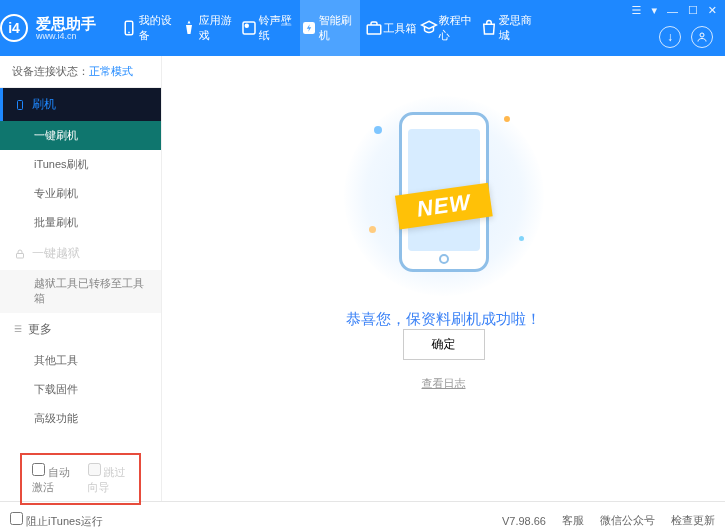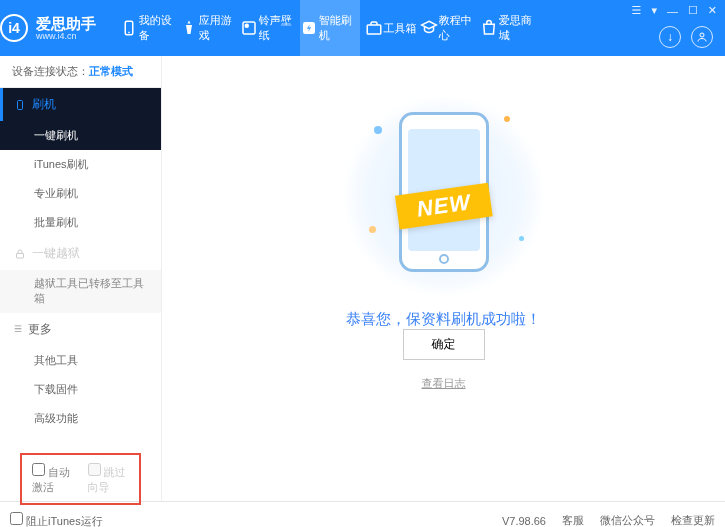--- a/index.html
+++ b/index.html
@@ -12,27 +12,27 @@
 .nav{display:flex;height:100%;flex:1}
 .nav-item{width:60px;display:flex;align-items:center;justify-content:center;cursor:pointer;font-size:11px;gap:0}
 .nav-item.active{background:#4da3ff}
 .nav-icon{width:20px;height:20px;display:flex;align-items:center;justify-content:center}
 .window-controls{position:absolute;top:4px;right:8px;display:flex;gap:10px;font-size:11px;align-items:center}
 .window-controls span{cursor:pointer;opacity:.9}
 .header-right-icons{position:absolute;right:12px;bottom:8px;display:flex;gap:10px}
 .circle-btn{width:22px;height:22px;border:1.5px solid rgba(255,255,255,.8);border-radius:50%;display:flex;align-items:center;justify-content:center;cursor:pointer;font-size:12px}
 .body{display:flex;height:calc(100% - 56px - 26px)}
 .status-bar{padding:8px 12px;font-size:11px;color:#666;border-bottom:1px solid #eee;width:100%}
-.status-bar .mode{color:#1e88ff;font-weight:bold}
+.status-bar .mode{color:#1e88ff;font-weight:normal}
 .side-section{font-size:12px}
 .side-header{padding:8px 14px;color:#666;cursor:pointer;display:flex;align-items:center;gap:6px}
 .side-header.active-tab{color:#1e88ff;border-left:3px solid #1e88ff;background:#0f172a;padding-left:11px}
 .toggle-icon{font-size:9px;color:#999}
 .side-item{padding:7px 14px 7px 34px;color:#666;cursor:pointer;font-size:11px}
-.side-item.active{background:#0f172a;color:#fff}
+.side-item.active{background:#0f766e;color:#fff}
 .side-note{padding:6px 14px 6px 34px;color:#888;font-size:11px;background:#f7f7f7;line-height:1.4}
 .checkbox-row{padding:8px 10px;border:2px solid #e74c3c;margin:20px;display:flex;gap:14px;align-items:center;font-size:11px;color:#888}
 .checkbox-row input{margin-right:3px}
 .chk-disabled{color:#ccc}
 .device-info{padding:6px 10px;font-size:11px}
 .device-name{color:#1e88ff;font-weight:bold;display:flex;align-items:center;gap:4px}
 .storage-badge{display:inline-block;border:1px solid #999;padding:0 4px;font-size:10px;color:#666;margin-top:3px}
 .main{flex:1;position:relative;display:flex;flex-direction:column;align-items:center;padding-top:40px}
 .phone-illus{position:relative;width:160px;height:200px;margin-bottom:14px}
 .halo{position:absolute;left:50%;top:50%;width:200px;height:200px;border-radius:50%;transform:translate(-50%,-50%);background:radial-gradient(circle,#e3f1ff 0%,#f1f8ff 55%,#fff 72%)}

